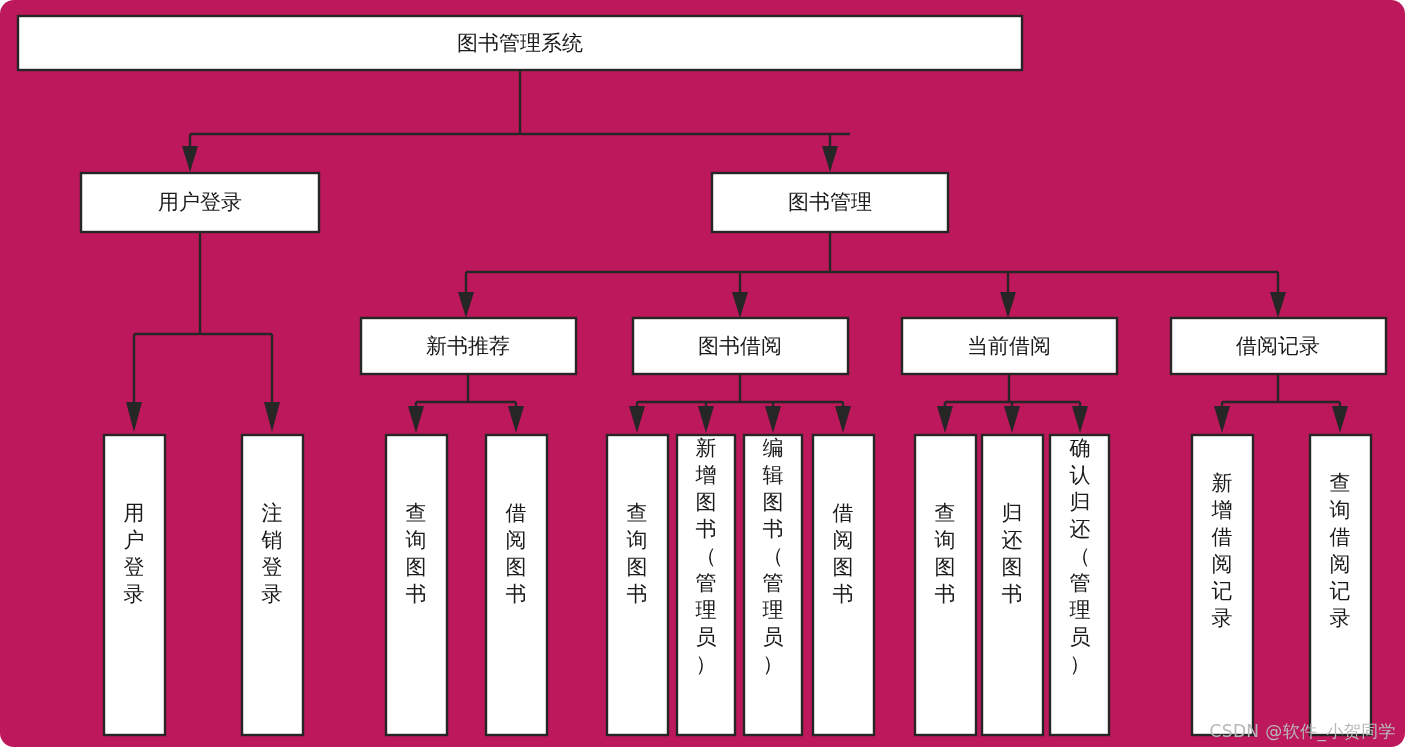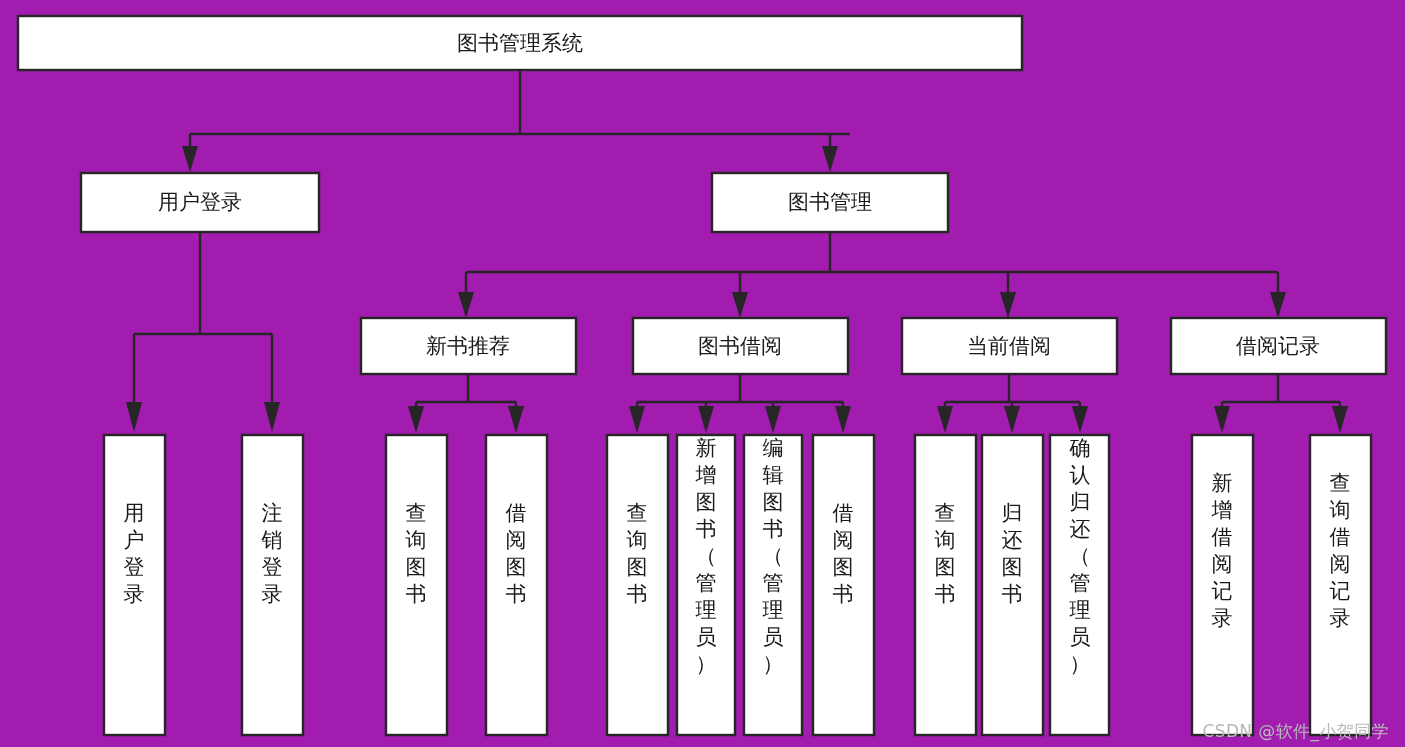--- a/index.html
+++ b/index.html
@@ -7,22 +7,23 @@
     padding: 0;
     background: #ffffff;
   }
   body {
     font-family: "DejaVu Sans", "Liberation Sans", sans-serif;
   }
   #diagram-root {
     position: relative;
     width: 1405px;
     height: 747px;
-    background: #a21caf;
+    background: #be185d;
     overflow: hidden;
+    border-radius: 14px;
   }
   svg.diagram {
     position: absolute;
     left: 0;
     top: 0;
     width: 1405px;
     height: 747px;
   }
   .node-box {
     fill: #ffffff;
@@ -48,21 +49,21 @@
     dominant-baseline: middle;
   }
   .node-label-v {
     font-family: "DejaVu Sans", "Liberation Sans", sans-serif;
     font-size: 21px;
     fill: #1a1a1a;
     text-anchor: middle;
   }
   .watermark {
     position: absolute;
-    right: 16px;
+    right: 9px;
     bottom: 4px;
     font-family: "DejaVu Sans", "Liberation Sans", sans-serif;
     font-size: 17px;
     color: #b8b8b8;
     letter-spacing: 0.4px;
     white-space: nowrap;
     pointer-events: none;
   }
 </style>
 </head>

